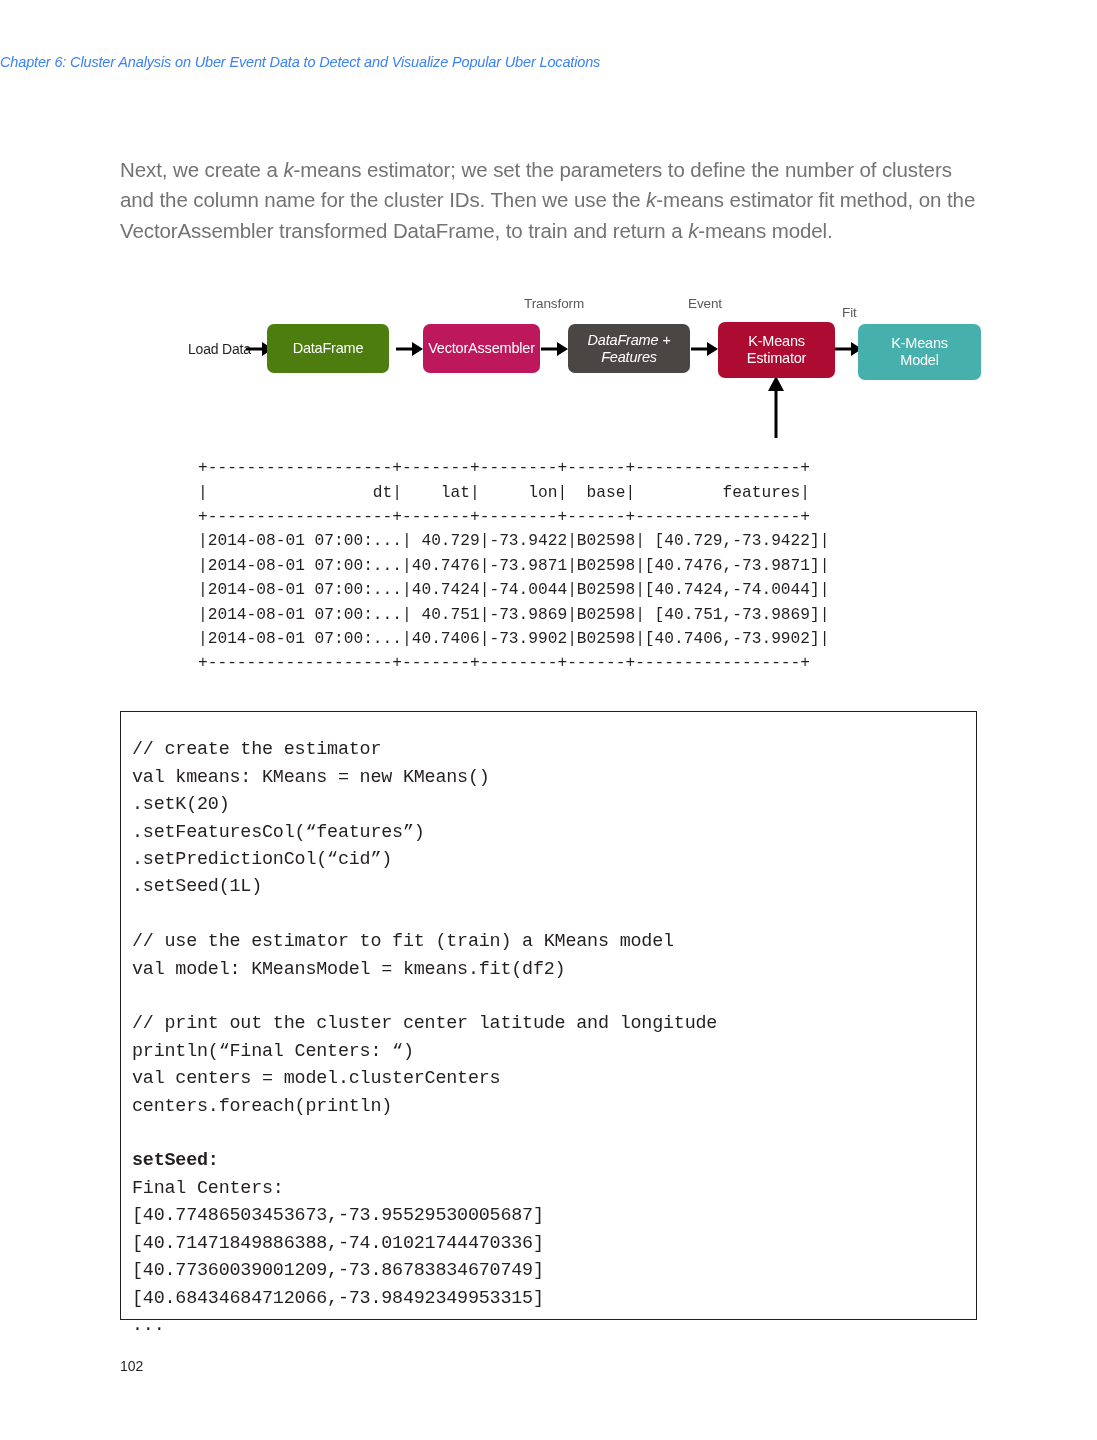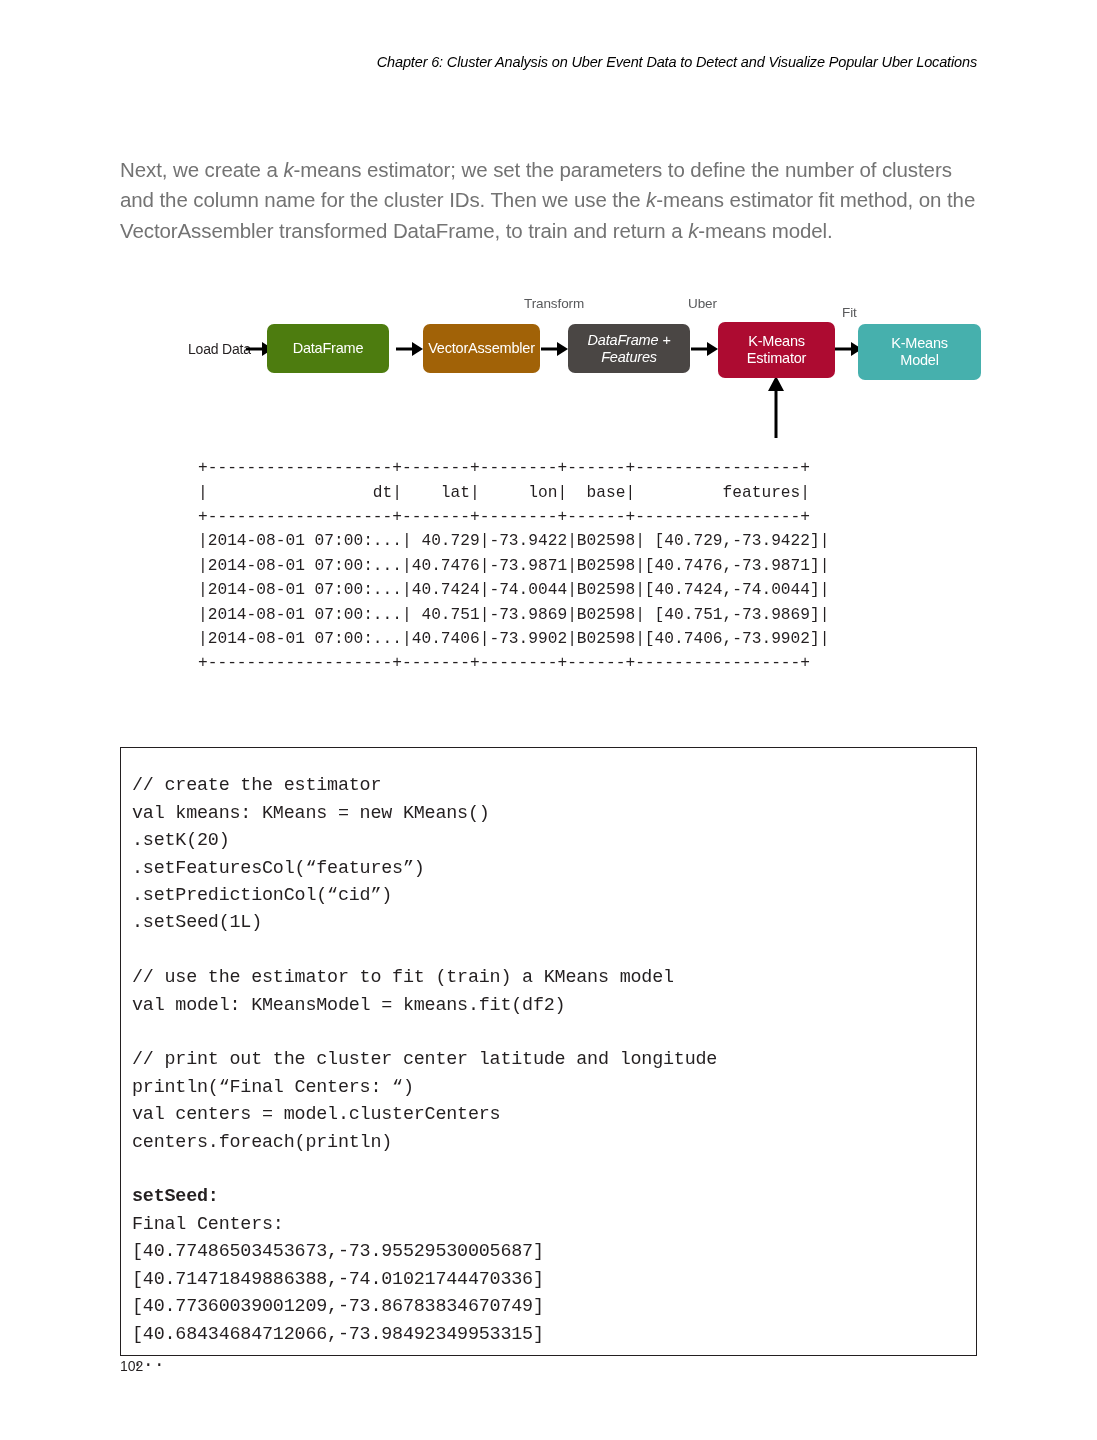--- a/index.html
+++ b/index.html
@@ -15,26 +15,26 @@
     color: #231f20;
     overflow: hidden;
   }
 
   
   .running-head {
     position: absolute;
     top: 54px;
     left: 0;
     width: 977px;
-    text-align: right;
+    text-align: left;
     font-family: "Liberation Sans", sans-serif;
     font-style: italic;
     font-size: 14.5px;
     letter-spacing: -0.15px;
-    color: #000000;
+    color: #3b82f6;
     white-space: nowrap;
   }
 
   
   .body-copy {
     position: absolute;
     top: 134px;
     left: 120px;
     width: 862px;
     font-size: 20.5px;
@@ -107,21 +107,20 @@
   
   .code-box {
     position: absolute;
     top: 711px;
     left: 120px;
     width: 857px;
     height: 609px;
     border: 1.6px solid #231f20;
     box-sizing: border-box;
     background: #ffffff;
-    margin-top: 36px;
   }
   .code-inner {
     position: absolute;
     top: 6px;
     left: 11px;
     font-family: "Liberation Mono", "DejaVu Sans Mono", monospace;
     font-size: 18.4px;
     line-height: 27.4px;
     color: #231f20;
     white-space: pre;
@@ -143,21 +142,21 @@
 </head>
 <body>
 
 <div class="running-head">Chapter 6: Cluster Analysis on Uber Event Data to Detect and Visualize Popular Uber Locations</div>
 
 <p class="body-copy"><span>Next, we create a </span><i>k</i><span>-means estimator; we set the parameters to define the number of clusters and the column name for the cluster IDs. Then we use the </span><i>k</i><span>-means estimator fit method, on the VectorAssembler transformed DataFrame, to train and return a </span><i>k</i><span>-means model.</span></p>
 
 <div class="diagram">
 
   <div class="stage-label" id="stage-label-0" style="left: 488px; top: 8px;">Transform</div>
-  <div class="stage-label" id="stage-label-1" style="left: 652px; top: 8px;">Uber</div>
+  <div class="stage-label" id="stage-label-1" style="left: 652px; top: 8px;">Event</div>
   <div class="stage-label" id="stage-label-2" style="left: 806px; top: 17px;">Fit</div>
 
   <div class="load-label" style="left:152px; top:53px;">Load Data</div>
 
   <svg class="arrow-h" style="left:210px; top:51px;" width="28" height="20" viewBox="0 0 28 20">
     <line x1="0" y1="10" x2="18" y2="10" stroke="#000" stroke-width="3"></line>
     <polygon points="16,3 27,10 16,17" fill="#000"></polygon>
   </svg>
   <svg class="arrow-h" style="left:360px; top:51px;" width="28" height="20" viewBox="0 0 28 20">
     <line x1="0" y1="10" x2="18" y2="10" stroke="#000" stroke-width="3"></line>
@@ -177,21 +176,21 @@
   </svg>
 
   <svg class="arrow-up" style="left:727px; top:88px;" width="26" height="62" viewBox="0 0 26 62">
     <line x1="13" y1="62" x2="13" y2="12" stroke="#000" stroke-width="3"></line>
     <polygon points="13,0 21,15 5,15" fill="#000"></polygon>
   </svg>
 
   <div class="node" id="node-0" style="left: 231px; top: 36px; width: 122px; height: 49px; background: #4d7c0f;">
     <span style="white-space: pre-line;">DataFrame</span>
   </div>
-  <div class="node" id="node-1" style="left: 387px; top: 36px; width: 117px; height: 49px; background: #a16207; text-align: right;">
+  <div class="node" id="node-1" style="left: 387px; top: 36px; width: 117px; height: 49px; background: #be185d; text-align: right;">
     <span style="white-space: pre-line;">VectorAssembler</span>
   </div>
   <div class="node" id="node-2" style="left: 532px; top: 36px; width: 122px; height: 49px; background: rgb(74, 70, 68);">
     <span style="white-space: pre-line; font-style: italic;">DataFrame +
 Features</span>
   </div>
   <div class="node" id="node-3" style="left: 682px; top: 34px; width: 117px; height: 56px; background: rgb(173, 11, 49);">
     <span style="white-space: pre-line;">K-Means
 Estimator</span>
   </div>

